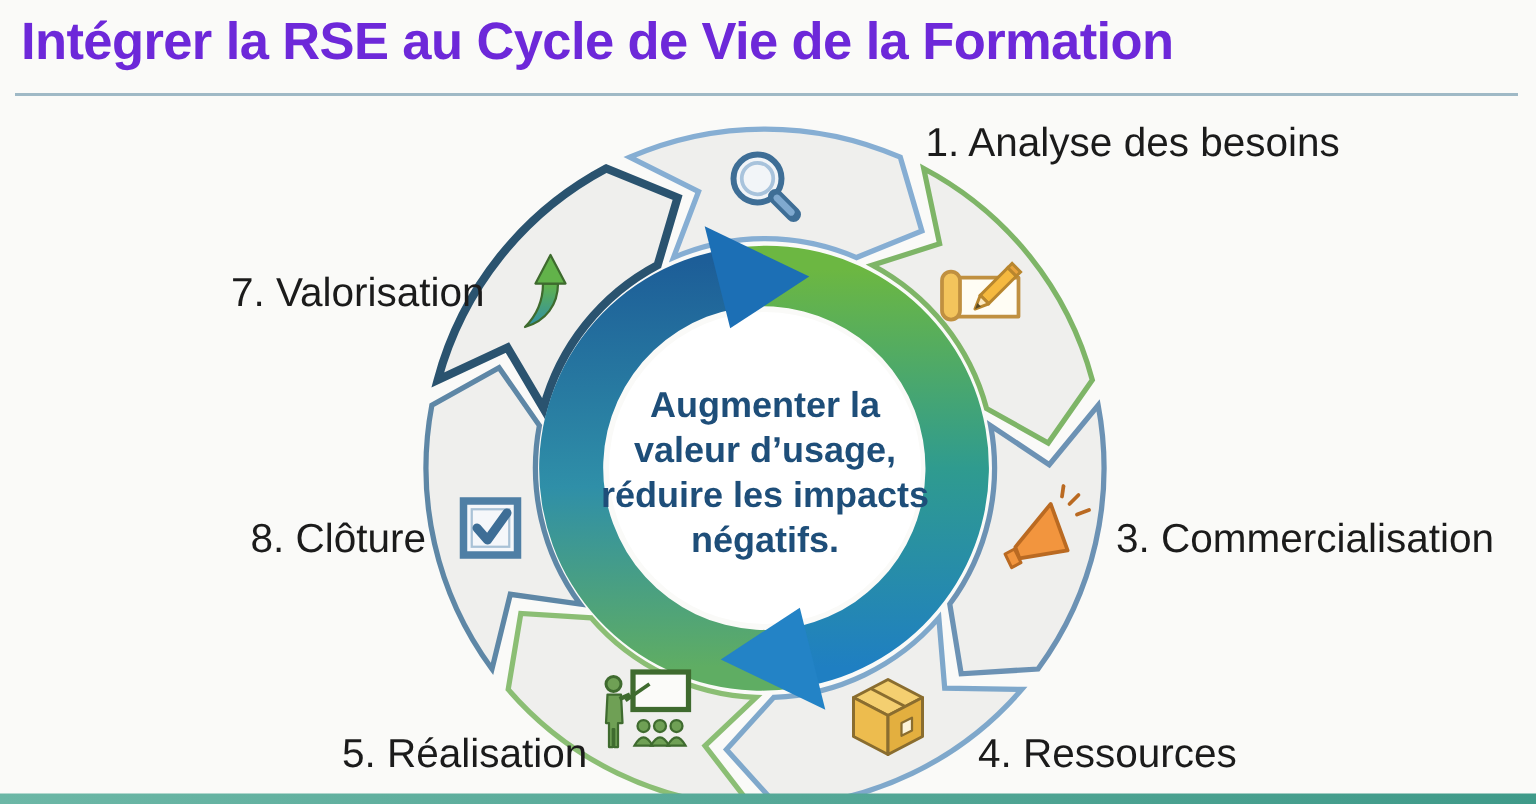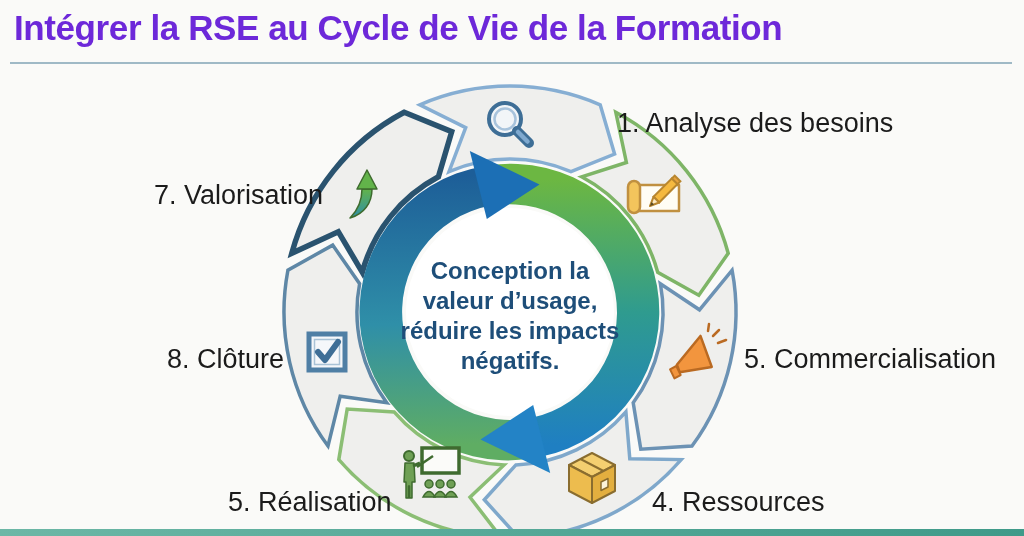--- a/index.html
+++ b/index.html
@@ -4,21 +4,21 @@
 <style>
   html,body{margin:0;padding:0;}
   body{width:1024px;height:536px;position:relative;overflow:hidden;
        background:#FAFAF8;font-family:"Liberation Sans",sans-serif;}
   .stage{position:absolute;inset:0;}
   .page-title{position:absolute;left:14px;top:8px;font-size:35px;font-weight:700;
       color:#6d28d9;letter-spacing:-0.4px;white-space:nowrap;}
   .divider{position:absolute;left:10px;top:62px;width:1002px;height:2px;}
   .diagram-svg{position:absolute;left:0;top:0;}
   .step-label{position:absolute;font-size:27px;color:#1b1b1b;white-space:nowrap;}
-  .pos-0{left:617px;top:80px;margin-top:28px;}
+  .pos-0{left:617px;top:80px;}
   .pos-1{left:722px;top:180px;}
   .pos-2{left:744px;top:344px;}
   .pos-3{left:652px;top:487px;}
   .pos-4{left:228px;top:487px;text-align:right;}
   .pos-5{left:167px;top:344px;}
   .pos-6{left:154px;top:180px;}
   .center-text{position:absolute;left:388px;top:256px;width:244px;text-align:center;
       font-size:24px;font-weight:700;color:#1E4E79;line-height:30px;white-space:pre-line;}
   .bottom-bar{position:absolute;left:0;bottom:0;width:1024px;height:7px;}
 </style>
@@ -127,25 +127,25 @@
       <path d="M -9 0 L -2 8 L 11 -10" fill="none" stroke="var(--steel)" stroke-width="6" stroke-linecap="round" stroke-linejoin="round"></path>
     </g>
 
     <g transform="translate(366,193)">
       <path d="M -16 25 C -2 21, 6 10, 6 -4 L -4 -4 C -4 8, -9 18, -16 25 Z" fill="url(#gradUp)" stroke="#3E6B2E" stroke-width="1.5" stroke-linejoin="round"></path>
       <polygon points="-9,-4 11,-4 1,-23" fill="#62B34A" stroke="#3E6B2E" stroke-width="1.5" stroke-linejoin="round"></polygon>
     </g>
   </svg>
 
   <div class="step-label pos-0">1. Analyse des besoins</div>
-  <div class="step-label pos-2">5. Commercialisation</div>
+  <div class="step-label pos-2">3. Commercialisation</div>
   <div class="step-label pos-3">4. Ressources</div>
   <div class="step-label pos-4">5. Réalisation</div>
   <div class="step-label pos-5">8. Clôture</div>
   <div class="step-label pos-6">7. Valorisation</div>
 
-  <div class="center-text" style="color: rgb(30, 78, 121);">Conception la
+  <div class="center-text" style="color: rgb(30, 78, 121);">Augmenter la
 valeur d’usage,
 réduire les impacts
 négatifs.</div>
 
   <div class="bottom-bar" style="background: linear-gradient(90deg, rgb(108, 183, 166), rgb(63, 154, 137));"></div>
 </div>
 
 </body></html>

